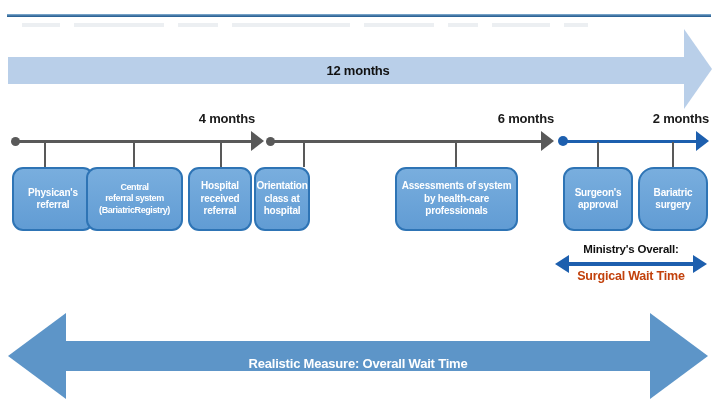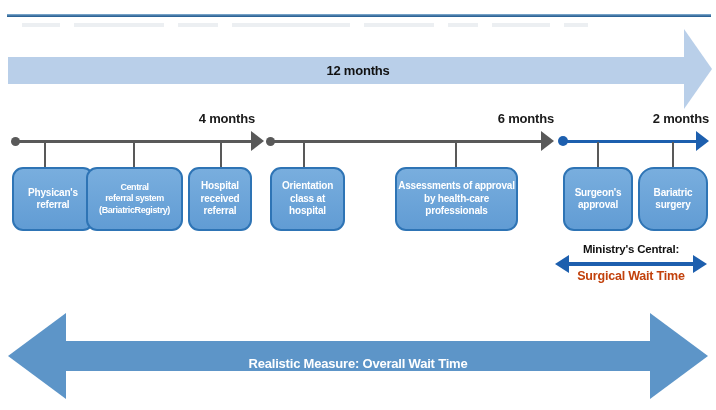--- a/index.html
+++ b/index.html
@@ -101,32 +101,32 @@
   <div class="tick" style="left:672px;"></div>
 
   <div class="step" style="left:12px;width:82px;">Physican's
 referral</div>
   <div class="step tight" style="left:86px;width:97px;">Central
 referral system
 (BariatricRegistry)</div>
   <div class="step" style="left:188px;width:64px;">Hospital
 received
 referral</div>
-  <div class="step" style="left:270px;width:75px;">Orientation
+  <div class="step" style="left:254px;width:56px;">Orientation
 class at
 hospital</div>
-  <div class="step" style="left:395px;width:123px;">Assessments of approval
+  <div class="step" style="left:395px;width:123px;">Assessments of system
 by health-care
 professionals</div>
   <div class="step" style="left:563px;width:70px;">Surgeon's
 approval</div>
   <div class="step" style="left:638px;width:70px;border-radius:16px;">Bariatric
 surgery</div>
 
-  <div class="ministry-top">Ministry's Central:</div>
+  <div class="ministry-top">Ministry's Overall:</div>
   <div class="m-head left"></div>
   <div class="ministry-line"></div>
   <div class="m-head right"></div>
   <div class="ministry-bottom">Surgical Wait Time</div>
 
   <div class="b-head left"></div>
   <div class="bottom-body">
     <span class="bottom-label">Realistic Measure: Overall Wait Time</span>
   </div>
   <div class="b-head right"></div>

